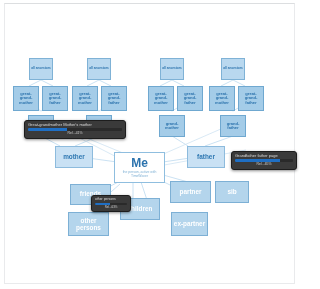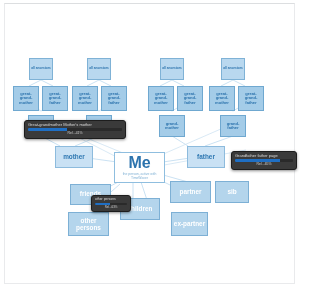--- a/index.html
+++ b/index.html
@@ -62,21 +62,21 @@
   }
   .node.soft{
     background:#b4d5ec;
     border-color:#7db0d5;
     color:#ffffff;
     font-weight:600;
   }
   .tiny{font-size:3.2px;letter-spacing:.02px;}
   .sm{font-size:4.1px;}
   .md{font-size:6.4px;}
-  .xl{font-size:16px;font-weight:700;}
+  .xl{font-size:12px;font-weight:700;}
   .node .sub{
     font-size:3.4px;
     font-weight:400;
     color:#7fb0d4;
     display:block;
     margin-top:1px;
     line-height:1.25;
   }
 
   

